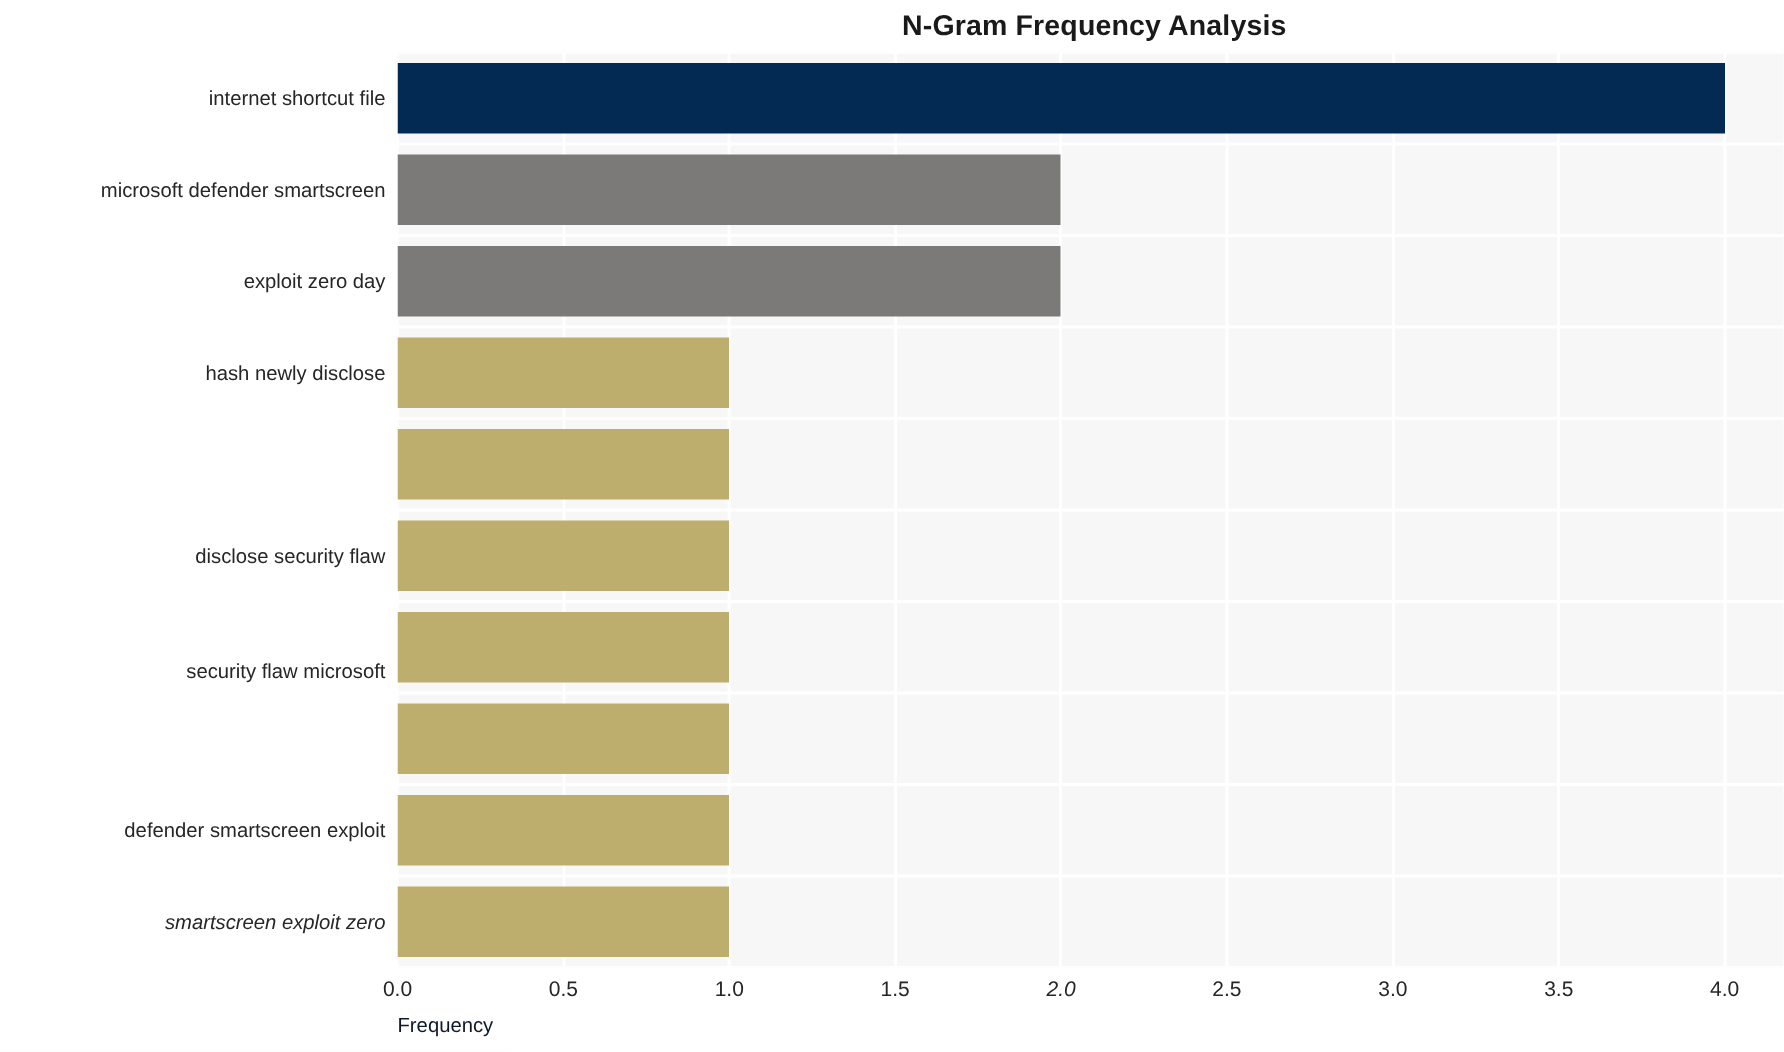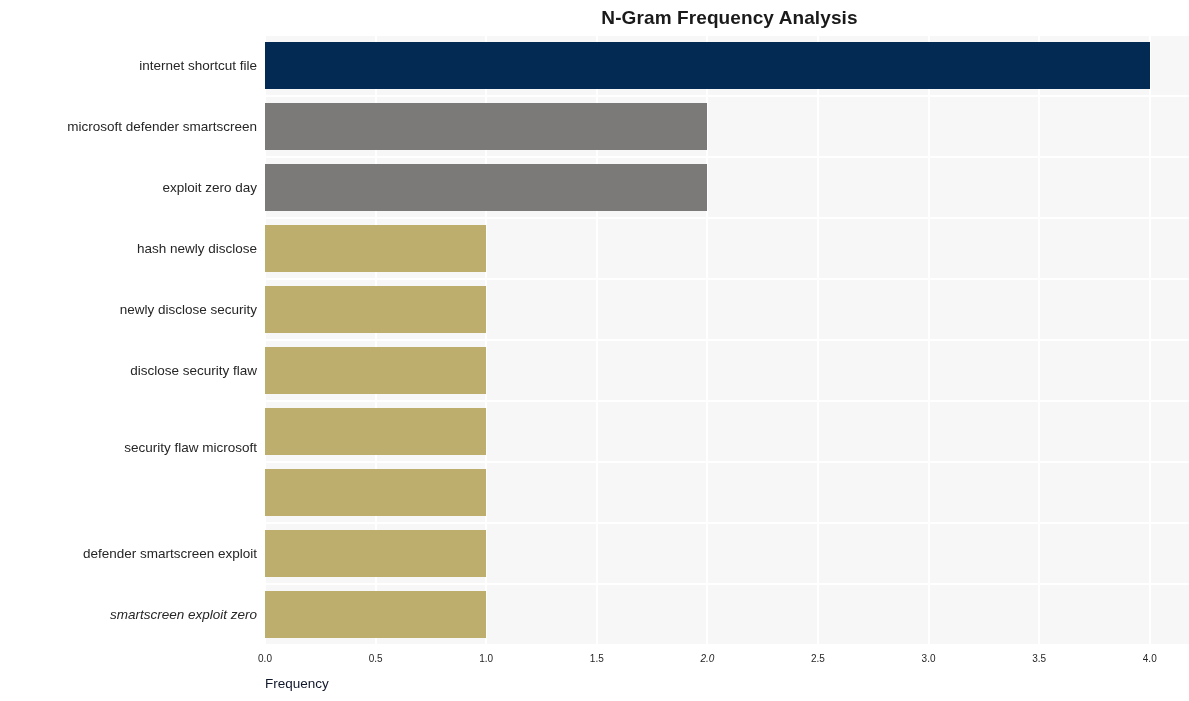--- a/index.html
+++ b/index.html
@@ -95,21 +95,21 @@
     top: 645px;
     width: 1189px;
     height: 26px;
   }
   .x-tick-label {
     position: absolute;
     top: 6px;
     width: 80px;
     margin-left: -40px;
     text-align: center;
-    font-size: 10px;
+    font-size: 14px;
     color: #262626;
     line-height: 16px;
   }
 
   #x-axis-title {
     position: absolute;
     left: 249px;
     top: 675px;
     width: 929px;
     text-align: left;
@@ -162,21 +162,20 @@
         <div class="bar" title="defender smartscreen exploit: 1" style="top: 494.863px; height: 47.275px; width: 221.19px; background: rgb(189, 174, 109);"></div>
         <div class="bar" title="smartscreen exploit zero: 1" style="top: 555.862px; height: 47.275px; width: 221.19px; background: rgb(189, 174, 109);"></div>
       </div>
   </div>
 
   <div id="y-axis-labels">
       <div class="y-tick-label" style="top: 22.5px;">internet shortcut file</div>
       <div class="y-tick-label" style="top: 144.5px;">exploit zero day</div>
       <div class="y-tick-label" style="top: 83.5px;">microsoft defender smartscreen</div>
       <div class="y-tick-label" style="top: 205.5px;">hash newly disclose</div>
-      <div class="y-tick-label" style="top: 266.5px;">newly disclose security</div>
       <div class="y-tick-label" style="top: 327.5px;">disclose security flaw</div>
       <div class="y-tick-label" style="top: 388.5px; margin-top: 16px;">security flaw microsoft</div>
       <div class="y-tick-label" style="top: 510.5px;">defender smartscreen exploit</div>
       <div class="y-tick-label" style="top: 571.5px; font-style: italic;">smartscreen exploit zero</div>
     </div>
 
   <div id="x-axis-labels">
       <div class="x-tick-label" style="left: 249px;">0.0</div>
       <div class="x-tick-label" style="left: 359.595px;">0.5</div>
       <div class="x-tick-label" style="left: 470.19px;">1.0</div>

